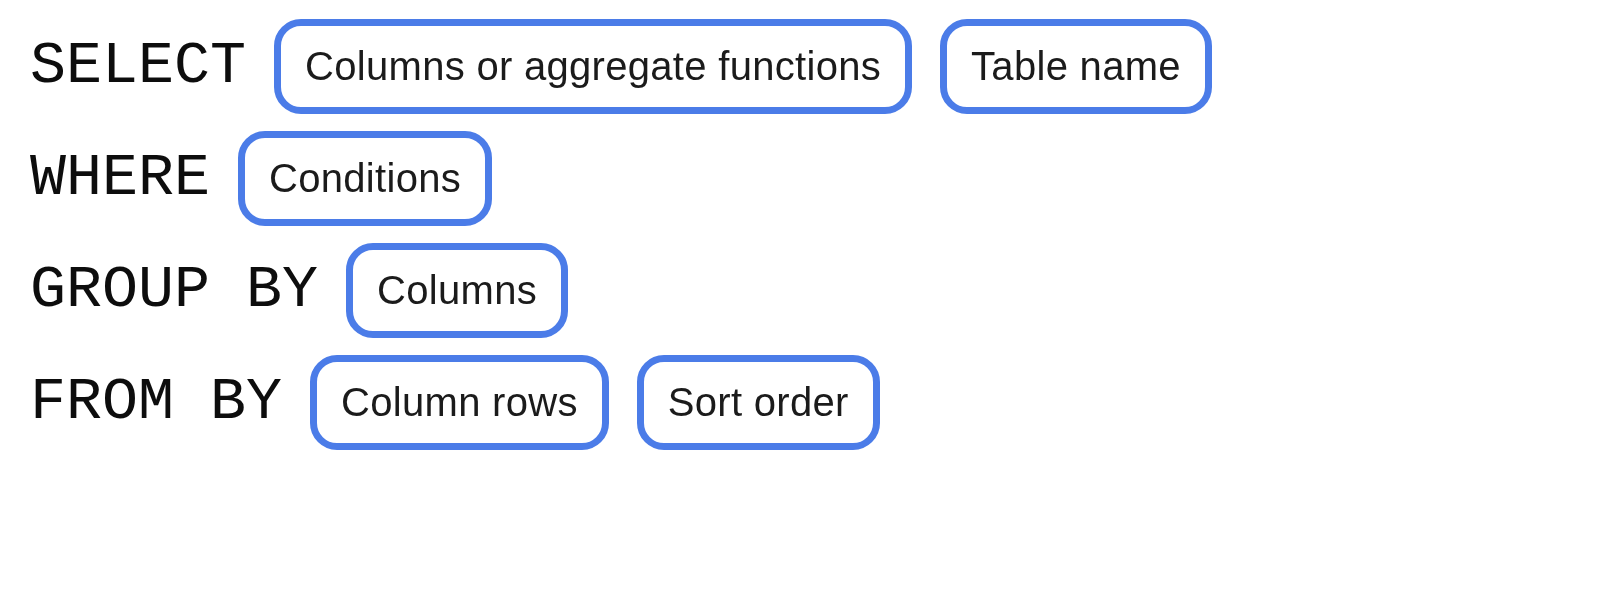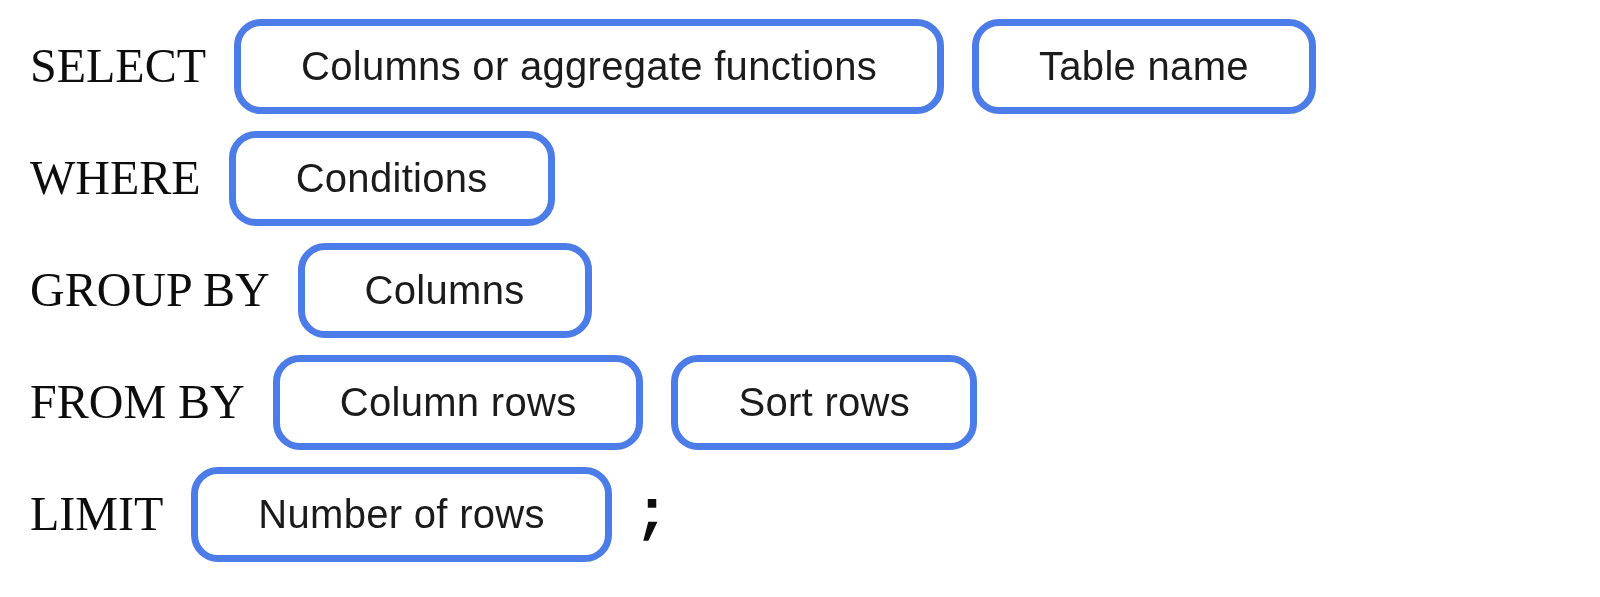--- a/index.html
+++ b/index.html
@@ -24,34 +24,34 @@
     flex-direction: column;
   }
   .row {
     display: flex;
     align-items: center;
     height: 112px;
     column-gap: 28px;
     white-space: pre;
   }
   .keyword {
-    font-family: Liberation Serif, serif;
-    font-size: 48px;
+    font-family: Liberation Mono, monospace;
+    font-size: 60px;
     font-weight: 400;
     color: var(--kw-color);
     line-height: 1;
     letter-spacing: 0;
   }
   .pill {
     box-sizing: border-box;
     height: 95px;
     display: inline-flex;
     align-items: center;
     justify-content: center;
-    padding: 0 60px;
+    padding: 0 24px;
     border: 7px solid var(--blue);
     border-radius: 27px;
     background: #ffffff;
     font-family: "Liberation Sans", sans-serif;
     font-size: 40px;
     font-weight: 500;
     color: var(--pill-text);
     letter-spacing: 0.3px;
     line-height: 1;
   }
@@ -64,15 +64,14 @@
     margin-left: -6px;
   }
 </style>
 </head>
 <body style="background: rgb(255, 255, 255);">
 
 <div class="diagram">
     <div class="row"><span class="keyword">SELECT</span><span class="pill">Columns or aggregate functions</span><span class="pill">Table name</span></div>
     <div class="row"><span class="keyword">WHERE</span><span class="pill">Conditions</span></div>
     <div class="row"><span class="keyword">GROUP BY</span><span class="pill">Columns</span></div>
-    <div class="row"><span class="keyword">FROM BY</span><span class="pill">Column rows</span><span class="pill">Sort rows</span></div>
-    <div class="row"><span class="keyword">LIMIT</span><span class="pill">Number of rows</span><span class="punctuation">;</span></div>
+    <div class="row"><span class="keyword">FROM BY</span><span class="pill">Column rows</span><span class="pill">Sort order</span></div>
   </div>
 
 </body></html>

